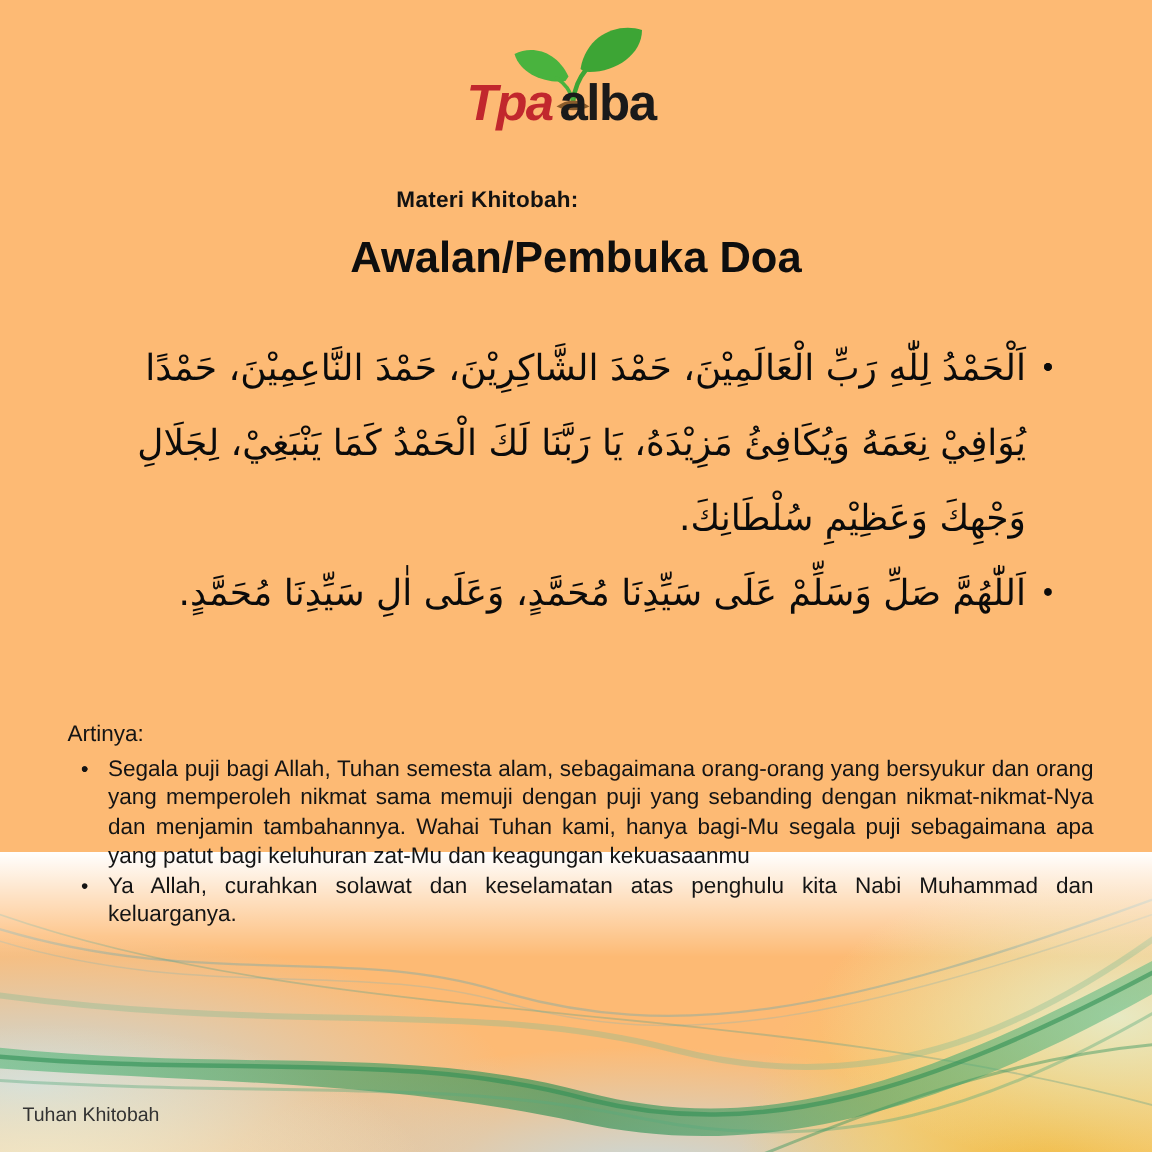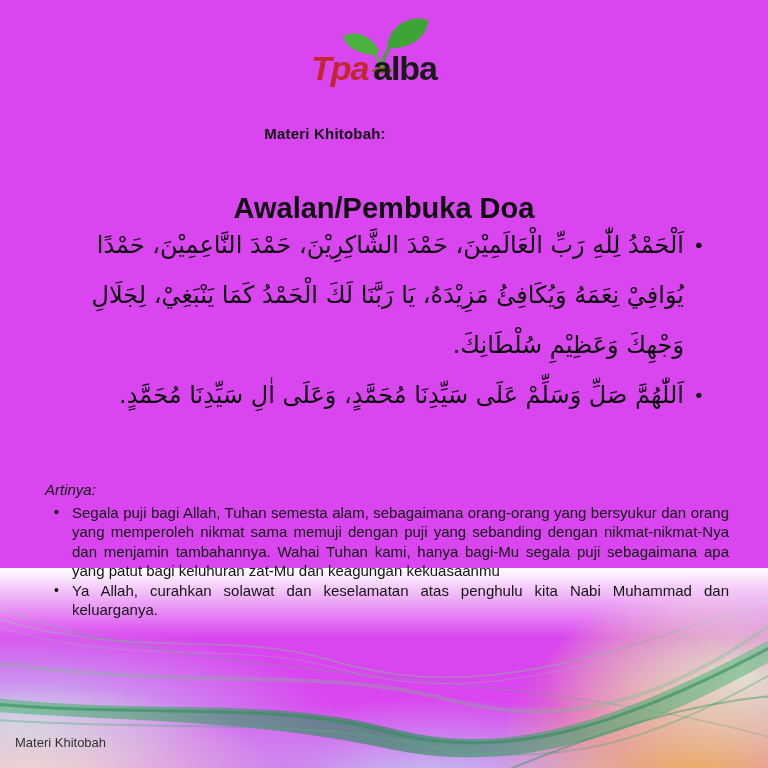--- a/index.html
+++ b/index.html
@@ -1,49 +1,49 @@
 <!DOCTYPE html>
 <html><head>
 <meta charset="utf-8">
 <style>
   html,body { margin:0; padding:0; background:#fff; }
   .slide {
     position:relative; width:768px; height:768px; overflow:hidden;
-    background:#d946ef; font-family:"Liberation Sans", sans-serif; color:#111;
+    background:#fdba74; font-family:"Liberation Sans", sans-serif; color:#111;
   }
 
   
   .logo { position:absolute; top:10px; left:50%; transform:translateX(-50%); width:150px; height:80px; }
 
   
   .kicker {
     position:absolute; top:125px; left:0; width:650px; text-align:center;
     font-size:15px; font-weight:bold; color:#121212; letter-spacing:.2px;
   }
   .title {
     position:absolute; top:156px; left:0; width:768px; text-align:center;
-    font-size:29px; font-weight:bold; color:#0e0e0e;margin-top:36px;
+    font-size:29px; font-weight:bold; color:#0e0e0e;
   }
 
   
   .arabic {
     position:absolute; top:220px; right:62px; width:620px; z-index:2;
     direction:rtl; text-align:right;
     font-family:"DejaVu Sans", sans-serif; font-size:24px; color:#0b0b0b;
   }
   .arabic ul { margin:0; padding:0; list-style:none; }
   .arabic li { position:relative; padding-right:22px; line-height:50px; }
   .arabic .marker { position:absolute; right:2px; top:1px; font-size:18px; color:#0b0b0b; }
 
   
   .translation {
     position:absolute; top:480px; left:45px; width:684px; z-index:2;
     font-size:15px; line-height:1.3; color:#141414;
   }
-  .translation .label { margin:0 0 3px 0;font-style:italic; }
+  .translation .label { margin:0 0 3px 0; }
   .translation ul { margin:0; padding:0; list-style:none; }
   .translation li { position:relative; padding-left:27px; text-align:justify; }
   .translation .marker { position:absolute; left:9px; top:0; font-size:14px; }
 
   
   .footer {
     position:absolute; left:15px; top:735px; z-index:3;
     font-size:13px; color:#333333;
   }
 
@@ -145,15 +145,15 @@
         <span class="marker">•</span>
         <span>Segala puji bagi Allah, Tuhan semesta alam, sebagaimana orang-orang yang bersyukur dan orang yang memperoleh nikmat sama memuji dengan puji yang sebanding dengan nikmat-nikmat-Nya dan menjamin tambahannya. Wahai Tuhan kami, hanya bagi-Mu segala puji sebagaimana apa yang patut bagi keluhuran zat-Mu dan keagungan kekuasaanmu</span>
       </li>
       <li>
         <span class="marker">•</span>
         <span>Ya Allah, curahkan solawat dan keselamatan atas penghulu kita Nabi Muhammad dan keluarganya.</span>
       </li>
     </ul>
   </div>
 
-  <div class="footer">Materi Khitobah</div>
+  <div class="footer">Tuhan Khitobah</div>
 
 </div>
 
 </body></html>

